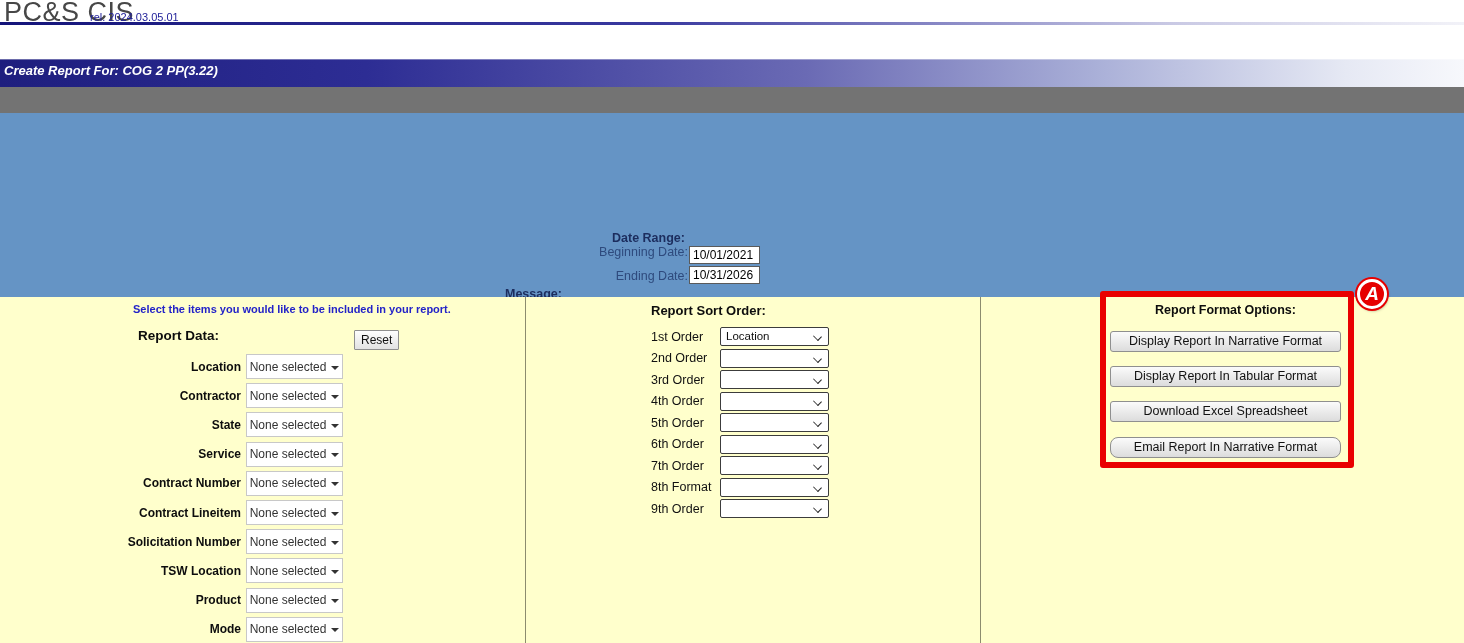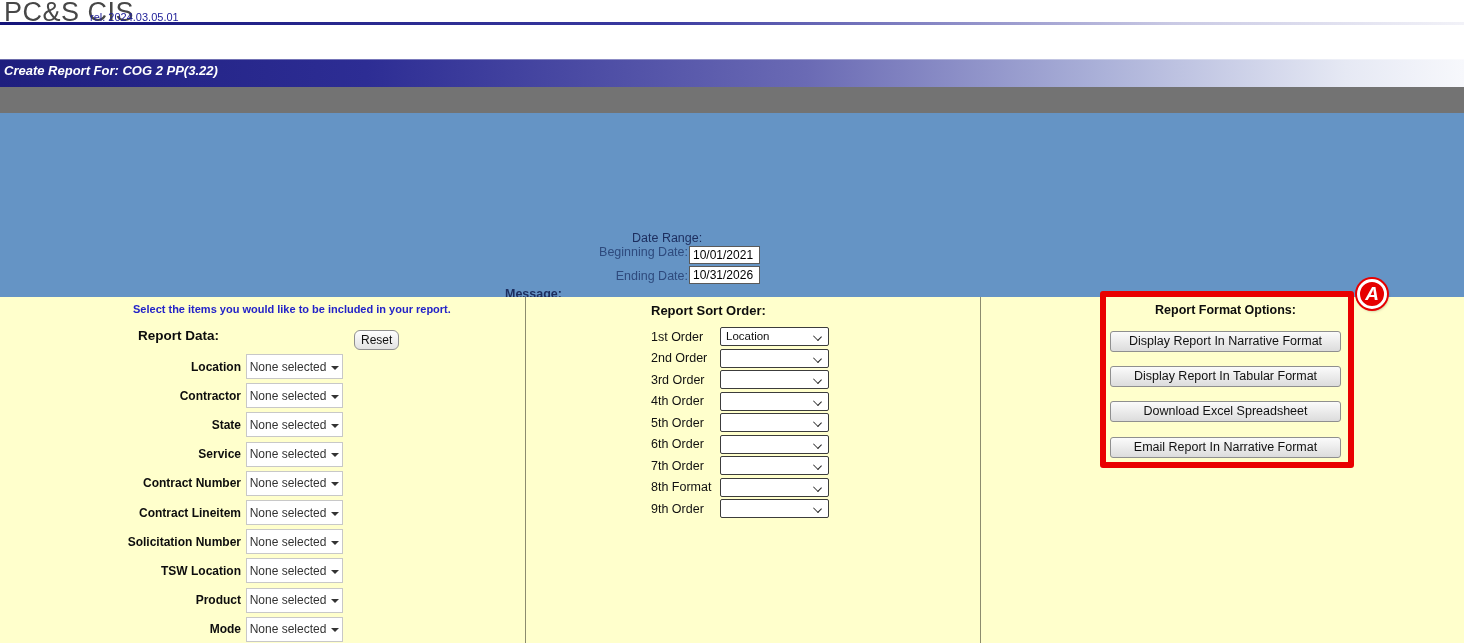--- a/index.html
+++ b/index.html
@@ -21,21 +21,21 @@
                    font-size: 13px; font-weight: bold; font-style: italic; }
 
   
   .navbar { position: absolute; left: 0; top: 83px; width: 100%; height: 30px;
             background: linear-gradient(to bottom, #a31212 0%, #930707 60%, #8c0404 100%);
             display: flex; align-items: center; justify-content: center; gap: 23px; }
   .nav-item { color: #f1dcdc; font-size: 12.5px; font-weight: bold; cursor: pointer; white-space: nowrap; }
 
   
   .blueband { position: absolute; left: 0; top: 113px; width: 100%; height: 184px; background: #6594c5; }
-  .daterange-heading { position: absolute; left: 632px; top: 118px; font-size: 12.5px; font-weight: normal; color: #1c2d5e; text-align: right; }
+  .daterange-heading { position: absolute; left: 612px; top: 118px; font-size: 12.5px; font-weight: bold; color: #1c2d5e; text-align: right; }
   .date-label { position: absolute; width: 180px; text-align: right; font-size: 12.5px; color: #2e4a7d; }
   .date-label.beg { left: 508px; top: 132px; }
   .date-label.end { left: 508px; top: 156px; }
   .date-input { position: absolute; left: 689px; width: 71px; height: 18px; border: 1px solid #5a5a5a;
                 background: #ffffff; font-family: "Liberation Sans", sans-serif; font-size: 12px; padding: 0 3px; color: #000; }
   .date-input.beg { top: 133px; }
   .date-input.end { top: 153px; }
   .message-label { position: absolute; left: 505px; top: 174px; font-size: 12.5px; font-weight: bold; color: #1c2d5e; }
   .fake-textarea { position: absolute; left: 505px; top: 188px; width: 436px; height: 95px;
                    background: #ffffff; border: 1px solid #7a7a7a; cursor: text; }
@@ -53,21 +53,21 @@
 
   
   .yellow { position: absolute; left: 0; top: 297px; width: 100%; height: 346px; background: #ffffcc; }
   .col-divider { position: absolute; top: 0; bottom: 0; width: 1px; background: #8c8c6e; }
   .divider-1 { left: 525px; } .divider-2 { left: 980px; }
 
   
   .instruction { position: absolute; left: 133px; top: 6px; font-size: 11px; font-weight: bold; color: #2323c8; }
   .report-data-heading { position: absolute; left: 138px; top: 31px; font-size: 13.5px; font-weight: bold; color: #0d0d0d; }
   .reset-btn { position: absolute; left: 354px; top: 33px; padding: 2px 6px; font-size: 12px; color: #111;
-               background: linear-gradient(to bottom, #fdfdfd, #e2e2e2); border: 1px solid #8f8f8f; border-radius: 6px; cursor: pointer;
+               background: linear-gradient(to bottom, #fdfdfd, #e2e2e2); border: 1px solid #8f8f8f; border-radius: 1px; cursor: pointer;
                font-family: "Liberation Sans", sans-serif; }
   .rd-rows { position: absolute; left: 0; top: 55px; width: 525px; }
   .rd-row { display: flex; align-items: center; height: 29.2px; }
   .rd-label { width: 241px; text-align: right; font-size: 12px; font-weight: bold; color: #0d0d0d; padding-right: 0; }
   .ms-btn { margin-left: 5px; width: 97px; height: 25px; background: #ffffff; border: 1px solid #c8c8c8; border-radius: 0;
             display: flex; align-items: center; justify-content: center; gap: 5px; font-size: 12px; color: #333; cursor: pointer; }
   .caret { width: 0; height: 0; border-left: 4px solid transparent; border-right: 4px solid transparent; border-top: 4px solid #333; margin-top: 2px; }
 
   
   .sort-heading { position: absolute; left: 651px; top: 6px; font-size: 13px; font-weight: bold; color: #0d0d0d; }
@@ -78,21 +78,21 @@
          font-size: 11.5px; color: #111; line-height: 17px; padding: 0 18px 0 5px; cursor: pointer; overflow: hidden; white-space: nowrap; }
   .chev { position: absolute; right: 7px; top: 5px; width: 7px; height: 7px;
           border-right: 1.8px solid #222; border-bottom: 1.8px solid #222; transform: rotate(45deg) scale(1,0.8); transform-origin: center; }
 
   
   .fmt-heading { position: absolute; left: 1110px; top: 6px; width: 231px; text-align: center;
                  font-size: 12.5px; font-weight: bold; color: #0d0d0d; }
   .fmt-btn { position: absolute; left: 1110px; width: 231px; height: 21px; text-align: center;
              background: linear-gradient(to bottom, #fbfbfb, #dcdcdc); border: 1px solid #8f8f8f; border-radius: 3px;
              font-size: 12.5px; color: #111; font-family: "Liberation Sans", sans-serif; cursor: pointer; line-height: 19px; }
-  .fmt-btn.b0 { top: 34px; } .fmt-btn.b1 { top: 69px; } .fmt-btn.b2 { top: 104px; } .fmt-btn.b3 { top: 140px; }
+  .fmt-btn.b0 { top: 34px; } .fmt-btn.b1 { top: 69px; } .fmt-btn.b2 { top: 104px; } .fmt-btn.b3 { top: 140px; border-radius: 8px; }
 
   
   .redbox { position: absolute; left: 1100px; top: 291px; width: 254px; height: 177px;
             border: 6px solid #e90000; border-radius: 3px; pointer-events: none; }
   .badge-a { position: absolute; left: 1357px; top: 279px; width: 30px; height: 30px; border-radius: 50%;
              background: #e60000; border: 3px solid #ffffff; box-shadow: 0 0 0 2px #e60000, 1px 2px 3px rgba(0,0,0,.35);
              display: flex; align-items: center; justify-content: center;
              color: #ffffff; font-size: 19px; font-weight: bold; font-style: italic; }
 </style>
 </head>

